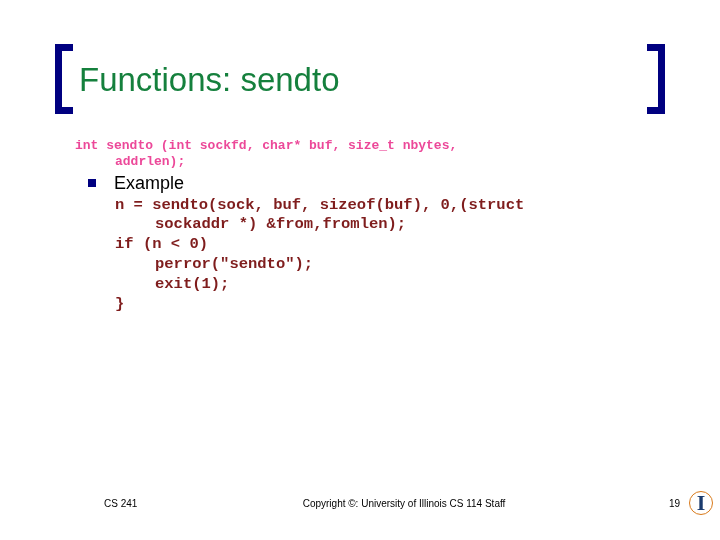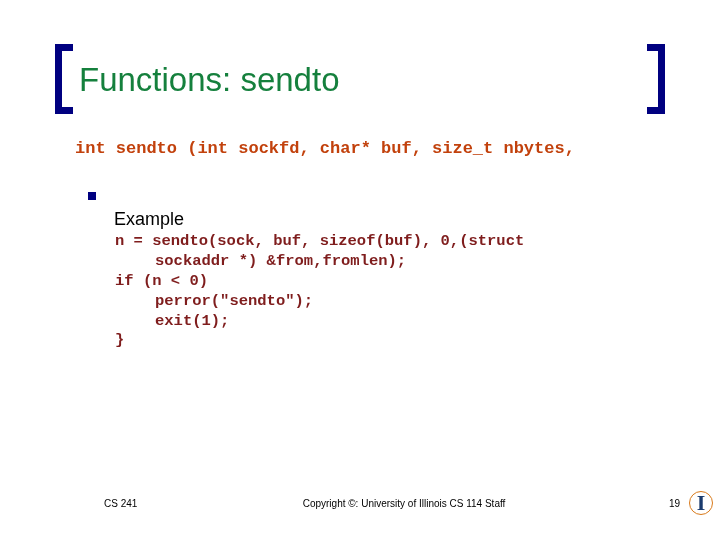--- a/index.html
+++ b/index.html
@@ -60,22 +60,22 @@
     color: #15803d;
     padding-left: 24px;
     line-height: 60px;
   }
   .content {
     padding-left: 20px;
   }
   .signature {
     font-family: "Courier New", monospace;
     font-weight: bold;
-    font-size: 17px;
-    color: #c2410c;
+    font-size: 13px;
+    color: #ec4899;
     line-height: 1.25;
     padding-left: 0;
   }
   .signature .indent {
     padding-left: 40px;
     display: block;
   }
   .bullet-row {
     display: flex;
     align-items: center;
@@ -86,21 +86,20 @@
   .bullet {
     width: 8px;
     height: 8px;
     background: #000080;
     margin-right: 18px;
     flex-shrink: 0;
   }
   .bullet-text {
     font-size: 18px;
     color: #000;
-    margin-top: 48px;
   }
   .code {
     font-family: "Courier New", monospace;
     font-weight: bold;
     font-size: 15.5px;
     color: #7f1d1d;
     line-height: 1.28;
     padding-left: 40px;
   }
   .code .in1 { display: block; padding-left: 40px; }
@@ -165,20 +164,21 @@
       </div>
     <h1 class="title">Functions: sendto</h1>
     <div class="bracket-right">
         <div class="stem"></div>
       </div>
   </div>
 
   <div class="content">
     <div class="signature">
       <span>int sendto (int sockfd, char* buf, size_t nbytes,</span>
+      <span class="indent">addrlen);</span>
     </div>
 
     <div class="bullet-row">
       <div class="bullet"></div>
       <div class="bullet-text">Example</div>
     </div>
 
     <div class="code">
       <span>n = sendto(sock, buf, sizeof(buf), 0,(struct</span>
       <span class="in1">sockaddr *) &amp;from,fromlen);</span>

